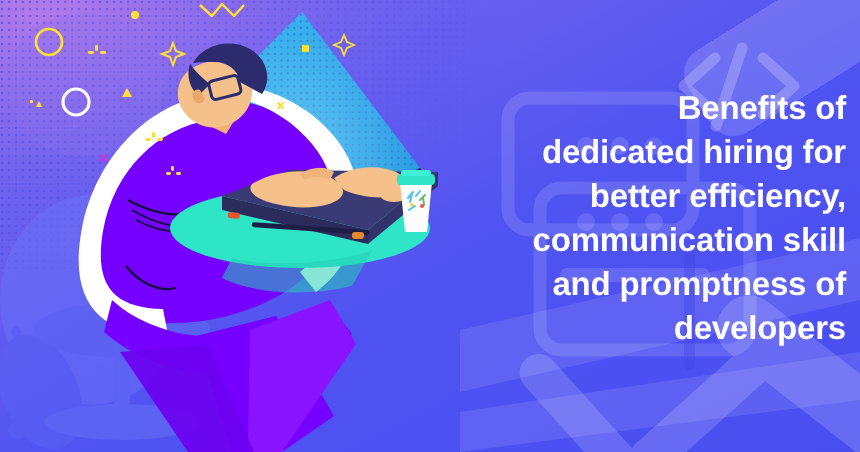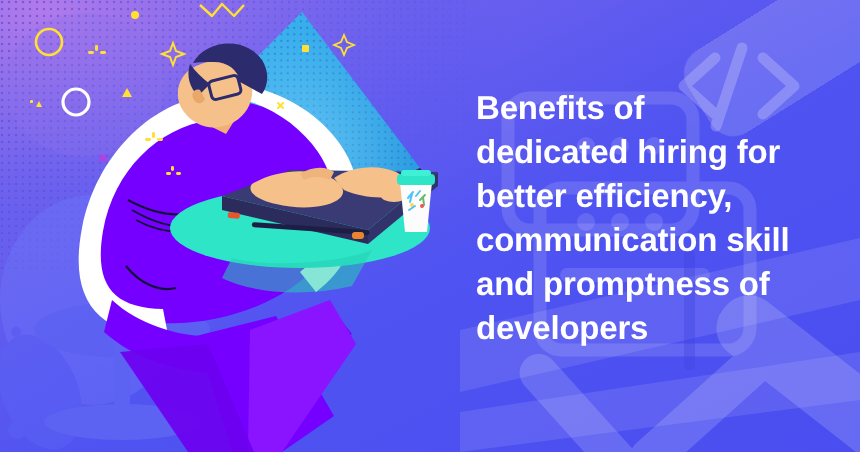--- a/index.html
+++ b/index.html
@@ -8,20 +8,21 @@
   }
   body {
     font-family: "Liberation Sans", sans-serif;
   }
   #banner {
     position: relative;
     width: 860px;
     height: 452px;
     overflow: hidden;
     background: #4A4EF0;
+    text-align: right;
   }
   .layer {
     position: absolute;
     inset: 0;
     width: 860px;
     height: 452px;
   }
   
   #headline {
     position: absolute;

